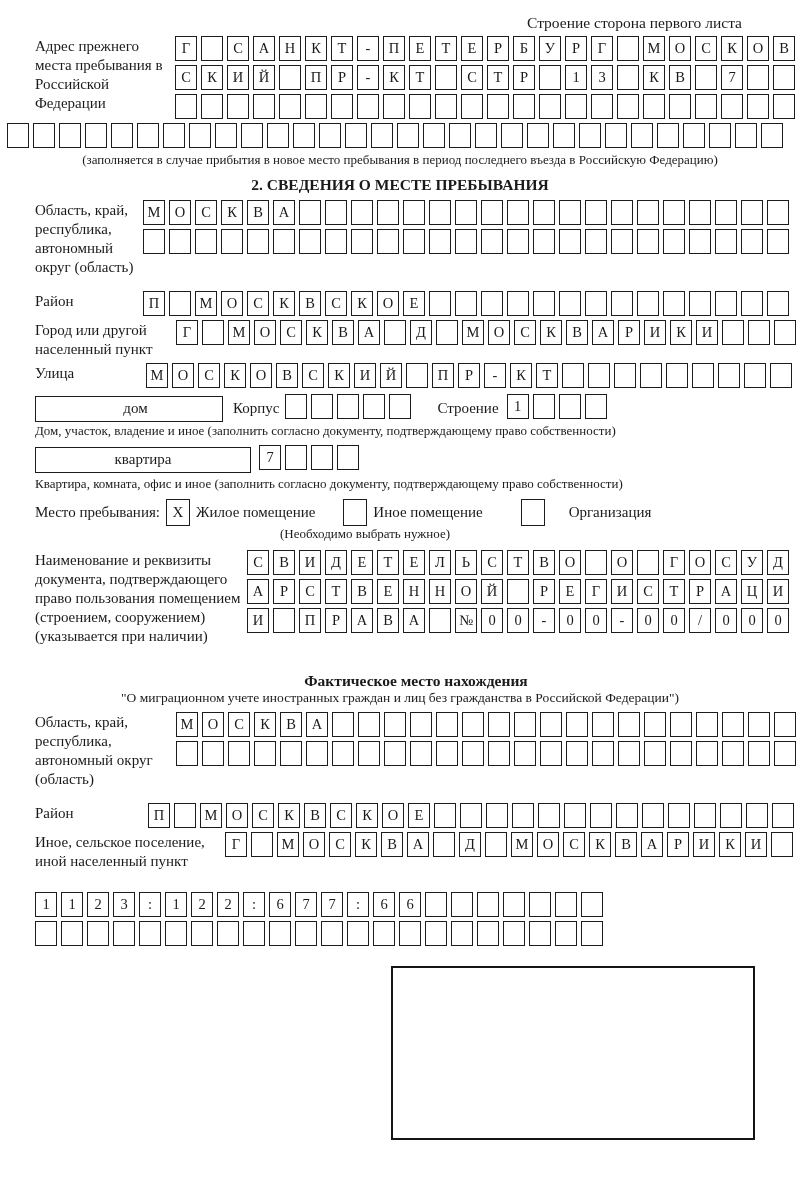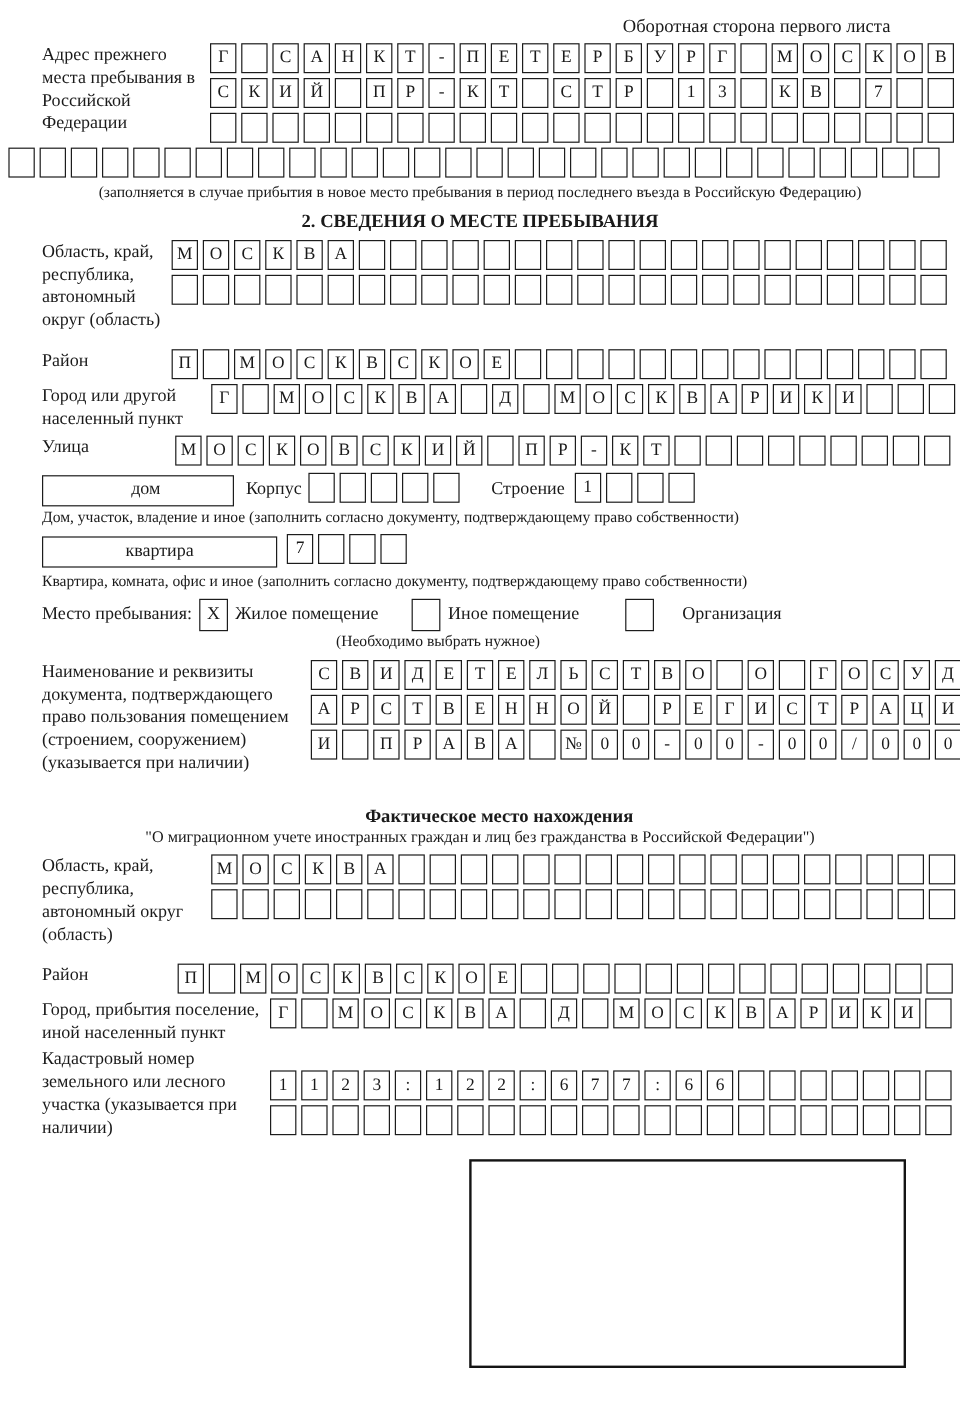--- a/index.html
+++ b/index.html
@@ -35,21 +35,21 @@
   .note-left{margin-left:35px;}
   .stamp-wrap{width:470px;margin-left:338px;}
   .stamp-box{width:360px;height:170px;border:2px solid #141414;margin:0 auto;}
   .inline-label{vertical-align:middle;}
 </style>
 </head>
 <body>
 
 <div class="page">
 
-  <div class="top-title">Оборотная сторона первого листа</div>
+  <div class="top-title">Строение сторона первого листа</div>
 
   <div class="frow" style="margin-top:4px;">
     <div class="flabel" style="flex-basis:140px;">Адрес прежнего места пребывания в Российской Федерации</div>
     <div class="fboxes">
       <div class="boxrow"><span class="cbox">Г</span><span class="cbox"></span><span class="cbox">С</span><span class="cbox">А</span><span class="cbox">Н</span><span class="cbox">К</span><span class="cbox">Т</span><span class="cbox">-</span><span class="cbox">П</span><span class="cbox">Е</span><span class="cbox">Т</span><span class="cbox">Е</span><span class="cbox">Р</span><span class="cbox">Б</span><span class="cbox">У</span><span class="cbox">Р</span><span class="cbox">Г</span><span class="cbox"></span><span class="cbox">М</span><span class="cbox">О</span><span class="cbox">С</span><span class="cbox">К</span><span class="cbox">О</span><span class="cbox">В</span></div>
       <div class="boxrow"><span class="cbox">С</span><span class="cbox">К</span><span class="cbox">И</span><span class="cbox">Й</span><span class="cbox"></span><span class="cbox">П</span><span class="cbox">Р</span><span class="cbox">-</span><span class="cbox">К</span><span class="cbox">Т</span><span class="cbox"></span><span class="cbox">С</span><span class="cbox">Т</span><span class="cbox">Р</span><span class="cbox"></span><span class="cbox">1</span><span class="cbox">3</span><span class="cbox"></span><span class="cbox">К</span><span class="cbox">В</span><span class="cbox"></span><span class="cbox">7</span><span class="cbox"></span><span class="cbox"></span></div>
       <div class="boxrow"><span class="cbox"></span><span class="cbox"></span><span class="cbox"></span><span class="cbox"></span><span class="cbox"></span><span class="cbox"></span><span class="cbox"></span><span class="cbox"></span><span class="cbox"></span><span class="cbox"></span><span class="cbox"></span><span class="cbox"></span><span class="cbox"></span><span class="cbox"></span><span class="cbox"></span><span class="cbox"></span><span class="cbox"></span><span class="cbox"></span><span class="cbox"></span><span class="cbox"></span><span class="cbox"></span><span class="cbox"></span><span class="cbox"></span><span class="cbox"></span></div>
     </div>
   </div>
   <div class="boxrow" style="margin-left:7px;"><span class="cbox"></span><span class="cbox"></span><span class="cbox"></span><span class="cbox"></span><span class="cbox"></span><span class="cbox"></span><span class="cbox"></span><span class="cbox"></span><span class="cbox"></span><span class="cbox"></span><span class="cbox"></span><span class="cbox"></span><span class="cbox"></span><span class="cbox"></span><span class="cbox"></span><span class="cbox"></span><span class="cbox"></span><span class="cbox"></span><span class="cbox"></span><span class="cbox"></span><span class="cbox"></span><span class="cbox"></span><span class="cbox"></span><span class="cbox"></span><span class="cbox"></span><span class="cbox"></span><span class="cbox"></span><span class="cbox"></span><span class="cbox"></span><span class="cbox"></span></div>
@@ -74,46 +74,46 @@
     <div class="flabel" style="flex-basis:141px;">Город или другой населенный пункт</div>
     <div class="fboxes boxrow"><span class="cbox">Г</span><span class="cbox"></span><span class="cbox">М</span><span class="cbox">О</span><span class="cbox">С</span><span class="cbox">К</span><span class="cbox">В</span><span class="cbox">А</span><span class="cbox"></span><span class="cbox">Д</span><span class="cbox"></span><span class="cbox">М</span><span class="cbox">О</span><span class="cbox">С</span><span class="cbox">К</span><span class="cbox">В</span><span class="cbox">А</span><span class="cbox">Р</span><span class="cbox">И</span><span class="cbox">К</span><span class="cbox">И</span><span class="cbox"></span><span class="cbox"></span><span class="cbox"></span></div>
   </div>
 
   <div class="frow" style="margin-top:4px;">
     <div class="flabel" style="flex-basis:111px;">Улица</div>
     <div class="fboxes boxrow"><span class="cbox">М</span><span class="cbox">О</span><span class="cbox">С</span><span class="cbox">К</span><span class="cbox">О</span><span class="cbox">В</span><span class="cbox">С</span><span class="cbox">К</span><span class="cbox">И</span><span class="cbox">Й</span><span class="cbox"></span><span class="cbox">П</span><span class="cbox">Р</span><span class="cbox">-</span><span class="cbox">К</span><span class="cbox">Т</span><span class="cbox"></span><span class="cbox"></span><span class="cbox"></span><span class="cbox"></span><span class="cbox"></span><span class="cbox"></span><span class="cbox"></span><span class="cbox"></span><span class="cbox"></span></div>
   </div>
 
   <div class="frow" style="margin-top:2px;align-items:center;">
-    <span class="widebox" style="width:160px;margin-right:8px;padding-left:13px;">дом</span>
+    <span class="widebox" style="width:188px;margin-right:8px;padding-left:13px;">дом</span>
     <span class="inline-label" style="margin:0 6px 0 2px;">Корпус</span>
     <span class="boxrow"><span class="cbox"></span><span class="cbox"></span><span class="cbox"></span><span class="cbox"></span><span class="cbox"></span></span>
     <span class="inline-label" style="margin:0 8px 0 22px;">Строение</span>
     <span class="boxrow"><span class="cbox">1</span><span class="cbox"></span><span class="cbox"></span><span class="cbox"></span></span>
   </div>
   <div class="caption note-left">Дом, участок, владение и иное (заполнить согласно документу, подтверждающему право собственности)</div>
 
   <div class="frow" style="margin-top:6px;align-items:center;">
-    <span class="widebox" style="width:196px;margin-right:8px;">квартира</span>
+    <span class="widebox" style="width:216px;margin-right:8px;">квартира</span>
     <span class="boxrow"><span class="cbox">7</span><span class="cbox"></span><span class="cbox"></span><span class="cbox"></span></span>
   </div>
   <div class="caption note-left" style="margin-top:2px;">Квартира, комната, офис и иное (заполнить согласно документу, подтверждающему право собственности)</div>
 
   <div class="frow" style="margin-top:7px;align-items:center;">
     <span>Место пребывания:</span>
     <span class="checkbox">X</span>
     <span>Жилое помещение</span>
     <span class="checkbox" style="margin-left:28px;"></span>
     <span>Иное помещение</span>
     <span class="checkbox" style="margin-left:38px;margin-right:24px;"></span>
     <span>Организация</span>
   </div>
   <div class="caption" style="width:730px;text-align:center;">(Необходимо выбрать нужное)</div>
 
-  <div class="frow" style="margin-top:8px;gap:12px;">
+  <div class="frow" style="margin-top:8px;">
     <div class="flabel" style="flex-basis:212px;">Наименование и реквизиты документа, подтверждающего право пользования помещением (строением, сооружением) (указывается при наличии)</div>
     <div class="fboxes">
       <div class="boxrow"><span class="cbox">С</span><span class="cbox">В</span><span class="cbox">И</span><span class="cbox">Д</span><span class="cbox">Е</span><span class="cbox">Т</span><span class="cbox">Е</span><span class="cbox">Л</span><span class="cbox">Ь</span><span class="cbox">С</span><span class="cbox">Т</span><span class="cbox">В</span><span class="cbox">О</span><span class="cbox"></span><span class="cbox">О</span><span class="cbox"></span><span class="cbox">Г</span><span class="cbox">О</span><span class="cbox">С</span><span class="cbox">У</span><span class="cbox">Д</span></div>
       <div class="boxrow"><span class="cbox">А</span><span class="cbox">Р</span><span class="cbox">С</span><span class="cbox">Т</span><span class="cbox">В</span><span class="cbox">Е</span><span class="cbox">Н</span><span class="cbox">Н</span><span class="cbox">О</span><span class="cbox">Й</span><span class="cbox"></span><span class="cbox">Р</span><span class="cbox">Е</span><span class="cbox">Г</span><span class="cbox">И</span><span class="cbox">С</span><span class="cbox">Т</span><span class="cbox">Р</span><span class="cbox">А</span><span class="cbox">Ц</span><span class="cbox">И</span></div>
       <div class="boxrow"><span class="cbox">И</span><span class="cbox"></span><span class="cbox">П</span><span class="cbox">Р</span><span class="cbox">А</span><span class="cbox">В</span><span class="cbox">А</span><span class="cbox"></span><span class="cbox">№</span><span class="cbox">0</span><span class="cbox">0</span><span class="cbox">-</span><span class="cbox">0</span><span class="cbox">0</span><span class="cbox">-</span><span class="cbox">0</span><span class="cbox">0</span><span class="cbox">/</span><span class="cbox">0</span><span class="cbox">0</span><span class="cbox">0</span></div>
     </div>
   </div>
 
   <div class="sec-title" style="margin-top:26px;padding-left:32px;">Фактическое место нахождения</div>
   <div class="caption caption-center" style="font-size:13.5px;">"О миграционном учете иностранных граждан и лиц без гражданства в Российской Федерации")</div>
@@ -125,26 +125,25 @@
       <div class="boxrow"><span class="cbox"></span><span class="cbox"></span><span class="cbox"></span><span class="cbox"></span><span class="cbox"></span><span class="cbox"></span><span class="cbox"></span><span class="cbox"></span><span class="cbox"></span><span class="cbox"></span><span class="cbox"></span><span class="cbox"></span><span class="cbox"></span><span class="cbox"></span><span class="cbox"></span><span class="cbox"></span><span class="cbox"></span><span class="cbox"></span><span class="cbox"></span><span class="cbox"></span><span class="cbox"></span><span class="cbox"></span><span class="cbox"></span><span class="cbox"></span></div>
     </div>
   </div>
 
   <div class="frow" style="margin-top:14px;">
     <div class="flabel" style="flex-basis:113px;">Район</div>
     <div class="fboxes boxrow"><span class="cbox">П</span><span class="cbox"></span><span class="cbox">М</span><span class="cbox">О</span><span class="cbox">С</span><span class="cbox">К</span><span class="cbox">В</span><span class="cbox">С</span><span class="cbox">К</span><span class="cbox">О</span><span class="cbox">Е</span><span class="cbox"></span><span class="cbox"></span><span class="cbox"></span><span class="cbox"></span><span class="cbox"></span><span class="cbox"></span><span class="cbox"></span><span class="cbox"></span><span class="cbox"></span><span class="cbox"></span><span class="cbox"></span><span class="cbox"></span><span class="cbox"></span><span class="cbox"></span></div>
   </div>
 
   <div class="frow">
-    <div class="flabel" style="flex-basis:190px;">Город, прибытия поселение, иной населенный пункт</div>
+    <div class="flabel" style="flex-basis:190px;">Иное, сельское поселение, иной населенный пункт</div>
     <div class="fboxes boxrow"><span class="cbox">Г</span><span class="cbox"></span><span class="cbox">М</span><span class="cbox">О</span><span class="cbox">С</span><span class="cbox">К</span><span class="cbox">В</span><span class="cbox">А</span><span class="cbox"></span><span class="cbox">Д</span><span class="cbox"></span><span class="cbox">М</span><span class="cbox">О</span><span class="cbox">С</span><span class="cbox">К</span><span class="cbox">В</span><span class="cbox">А</span><span class="cbox">Р</span><span class="cbox">И</span><span class="cbox">К</span><span class="cbox">И</span><span class="cbox"></span></div>
   </div>
 
   <div class="frow" style="margin-top:2px;">
-    <div class="flabel" style="flex-basis:190px;">Кадастровый номер земельного или лесного участка (указывается при наличии)</div>
     <div class="fboxes" style="padding-top:19px;">
       <div class="boxrow"><span class="cbox">1</span><span class="cbox">1</span><span class="cbox">2</span><span class="cbox">3</span><span class="cbox">:</span><span class="cbox">1</span><span class="cbox">2</span><span class="cbox">2</span><span class="cbox">:</span><span class="cbox">6</span><span class="cbox">7</span><span class="cbox">7</span><span class="cbox">:</span><span class="cbox">6</span><span class="cbox">6</span><span class="cbox"></span><span class="cbox"></span><span class="cbox"></span><span class="cbox"></span><span class="cbox"></span><span class="cbox"></span><span class="cbox"></span></div>
       <div class="boxrow"><span class="cbox"></span><span class="cbox"></span><span class="cbox"></span><span class="cbox"></span><span class="cbox"></span><span class="cbox"></span><span class="cbox"></span><span class="cbox"></span><span class="cbox"></span><span class="cbox"></span><span class="cbox"></span><span class="cbox"></span><span class="cbox"></span><span class="cbox"></span><span class="cbox"></span><span class="cbox"></span><span class="cbox"></span><span class="cbox"></span><span class="cbox"></span><span class="cbox"></span><span class="cbox"></span><span class="cbox"></span></div>
     </div>
   </div>
 
   <div class="stamp-wrap" style="margin-top:16px;">
     <div class="stamp-box"></div>
 
   </div>

